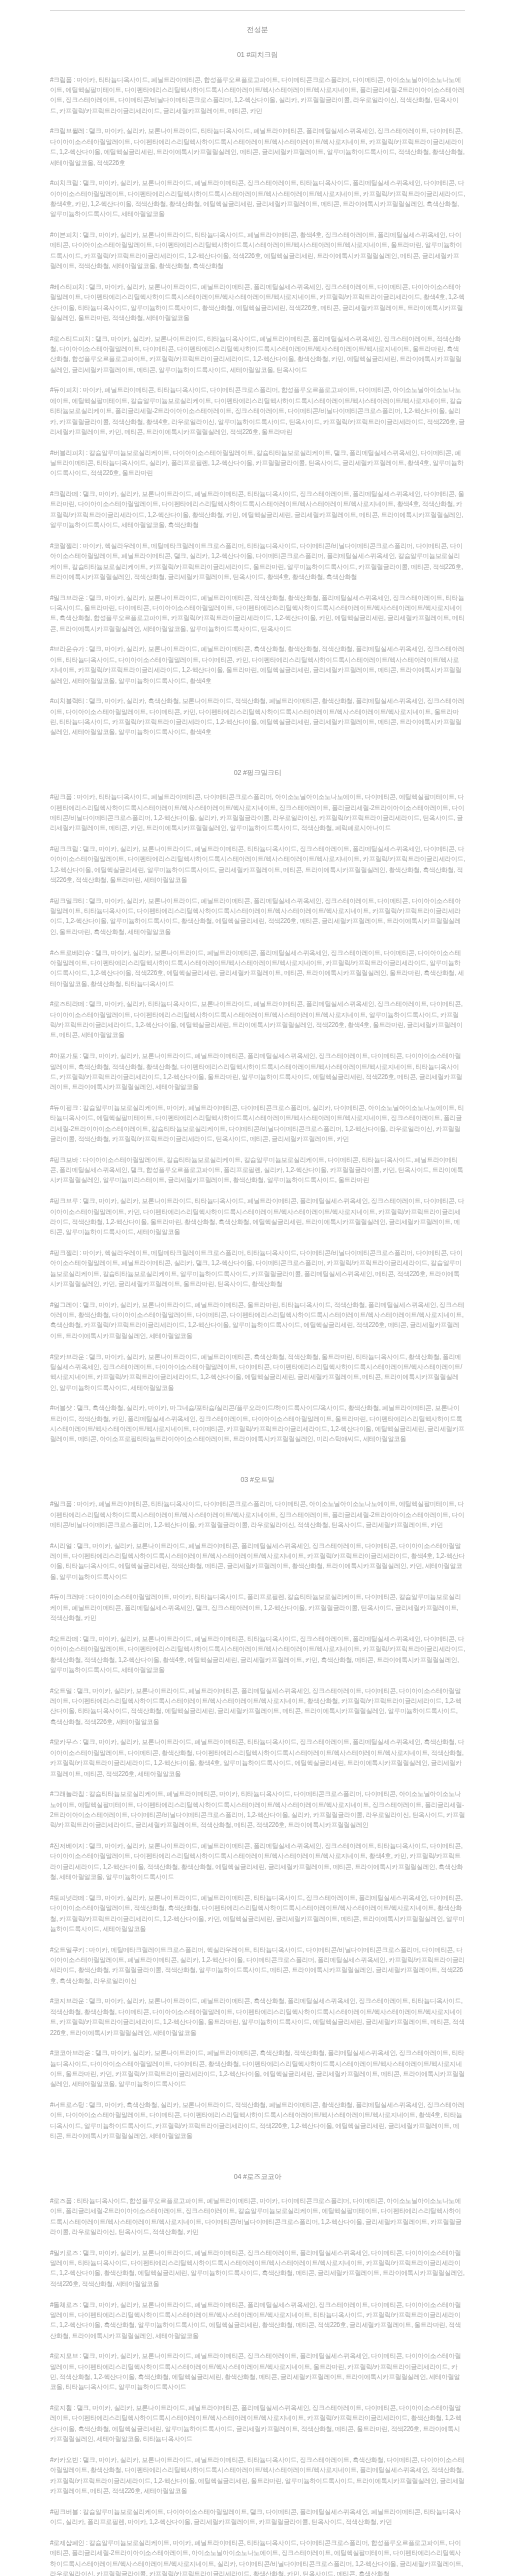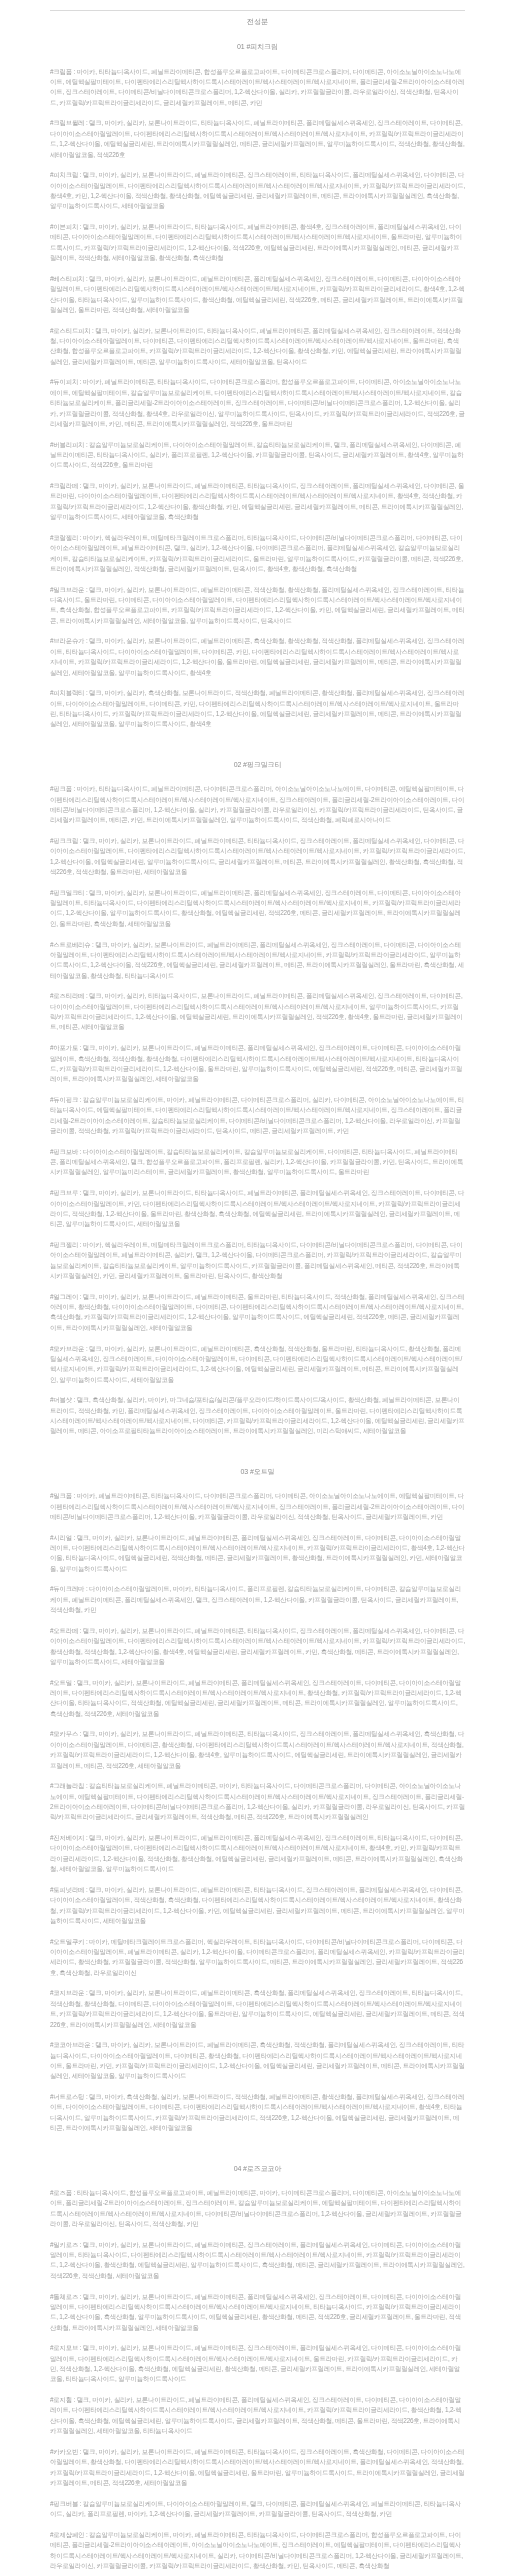--- a/index.html
+++ b/index.html
@@ -1,20 +1,20 @@
 <!DOCTYPE html>
 <html lang="ko" style="font-size:8.2px"><head>
 <meta charset="utf-8">
 <style>
   html, body { margin: 0; padding: 0; background: #ffffff; }
   body { font-family: "Liberation Sans", "DejaVu Sans", sans-serif; }
   .page { position: relative; width: 515px; height: 2726px; overflow: hidden; background: #ffffff; margin: 0 auto; }
   .rule { border: 0; border-top: 0.5px solid #dadada; margin: 0 50px; }
   .top-rule { margin-top: 9.8px; }
-  .doc-title { font-size: 7.2px; font-weight: 400; color: #8d8d8d; text-align: center; margin: 6px 0 0 0; letter-spacing: -0.1px; }
+  .doc-title { font-size: 7.2px; font-weight: 400; color: #8d8d8d; text-align: center; margin: 14px 0 0 0; letter-spacing: -0.1px; }
   .content { width: 415px; margin: 0 auto; }
   .section-heading { font-size: 7px; font-weight: 400; color: #8d8d8d; text-align: center; margin: 30px 0 14.4px 0; letter-spacing: -0.1px; }
   .ingredient-section:first-child .section-heading { margin-top: 15.5px; }
   p.shade { font-size: 6.4px; color: #a0a0a0; line-height: 1.62; letter-spacing: -0.2px; margin: 0 0 10.3px 0; word-break: break-all; text-align: left; }
   .shade-name { color: #9a9a9a; }
 </style>
 </head>
 <body>
 
 <div class="page">

